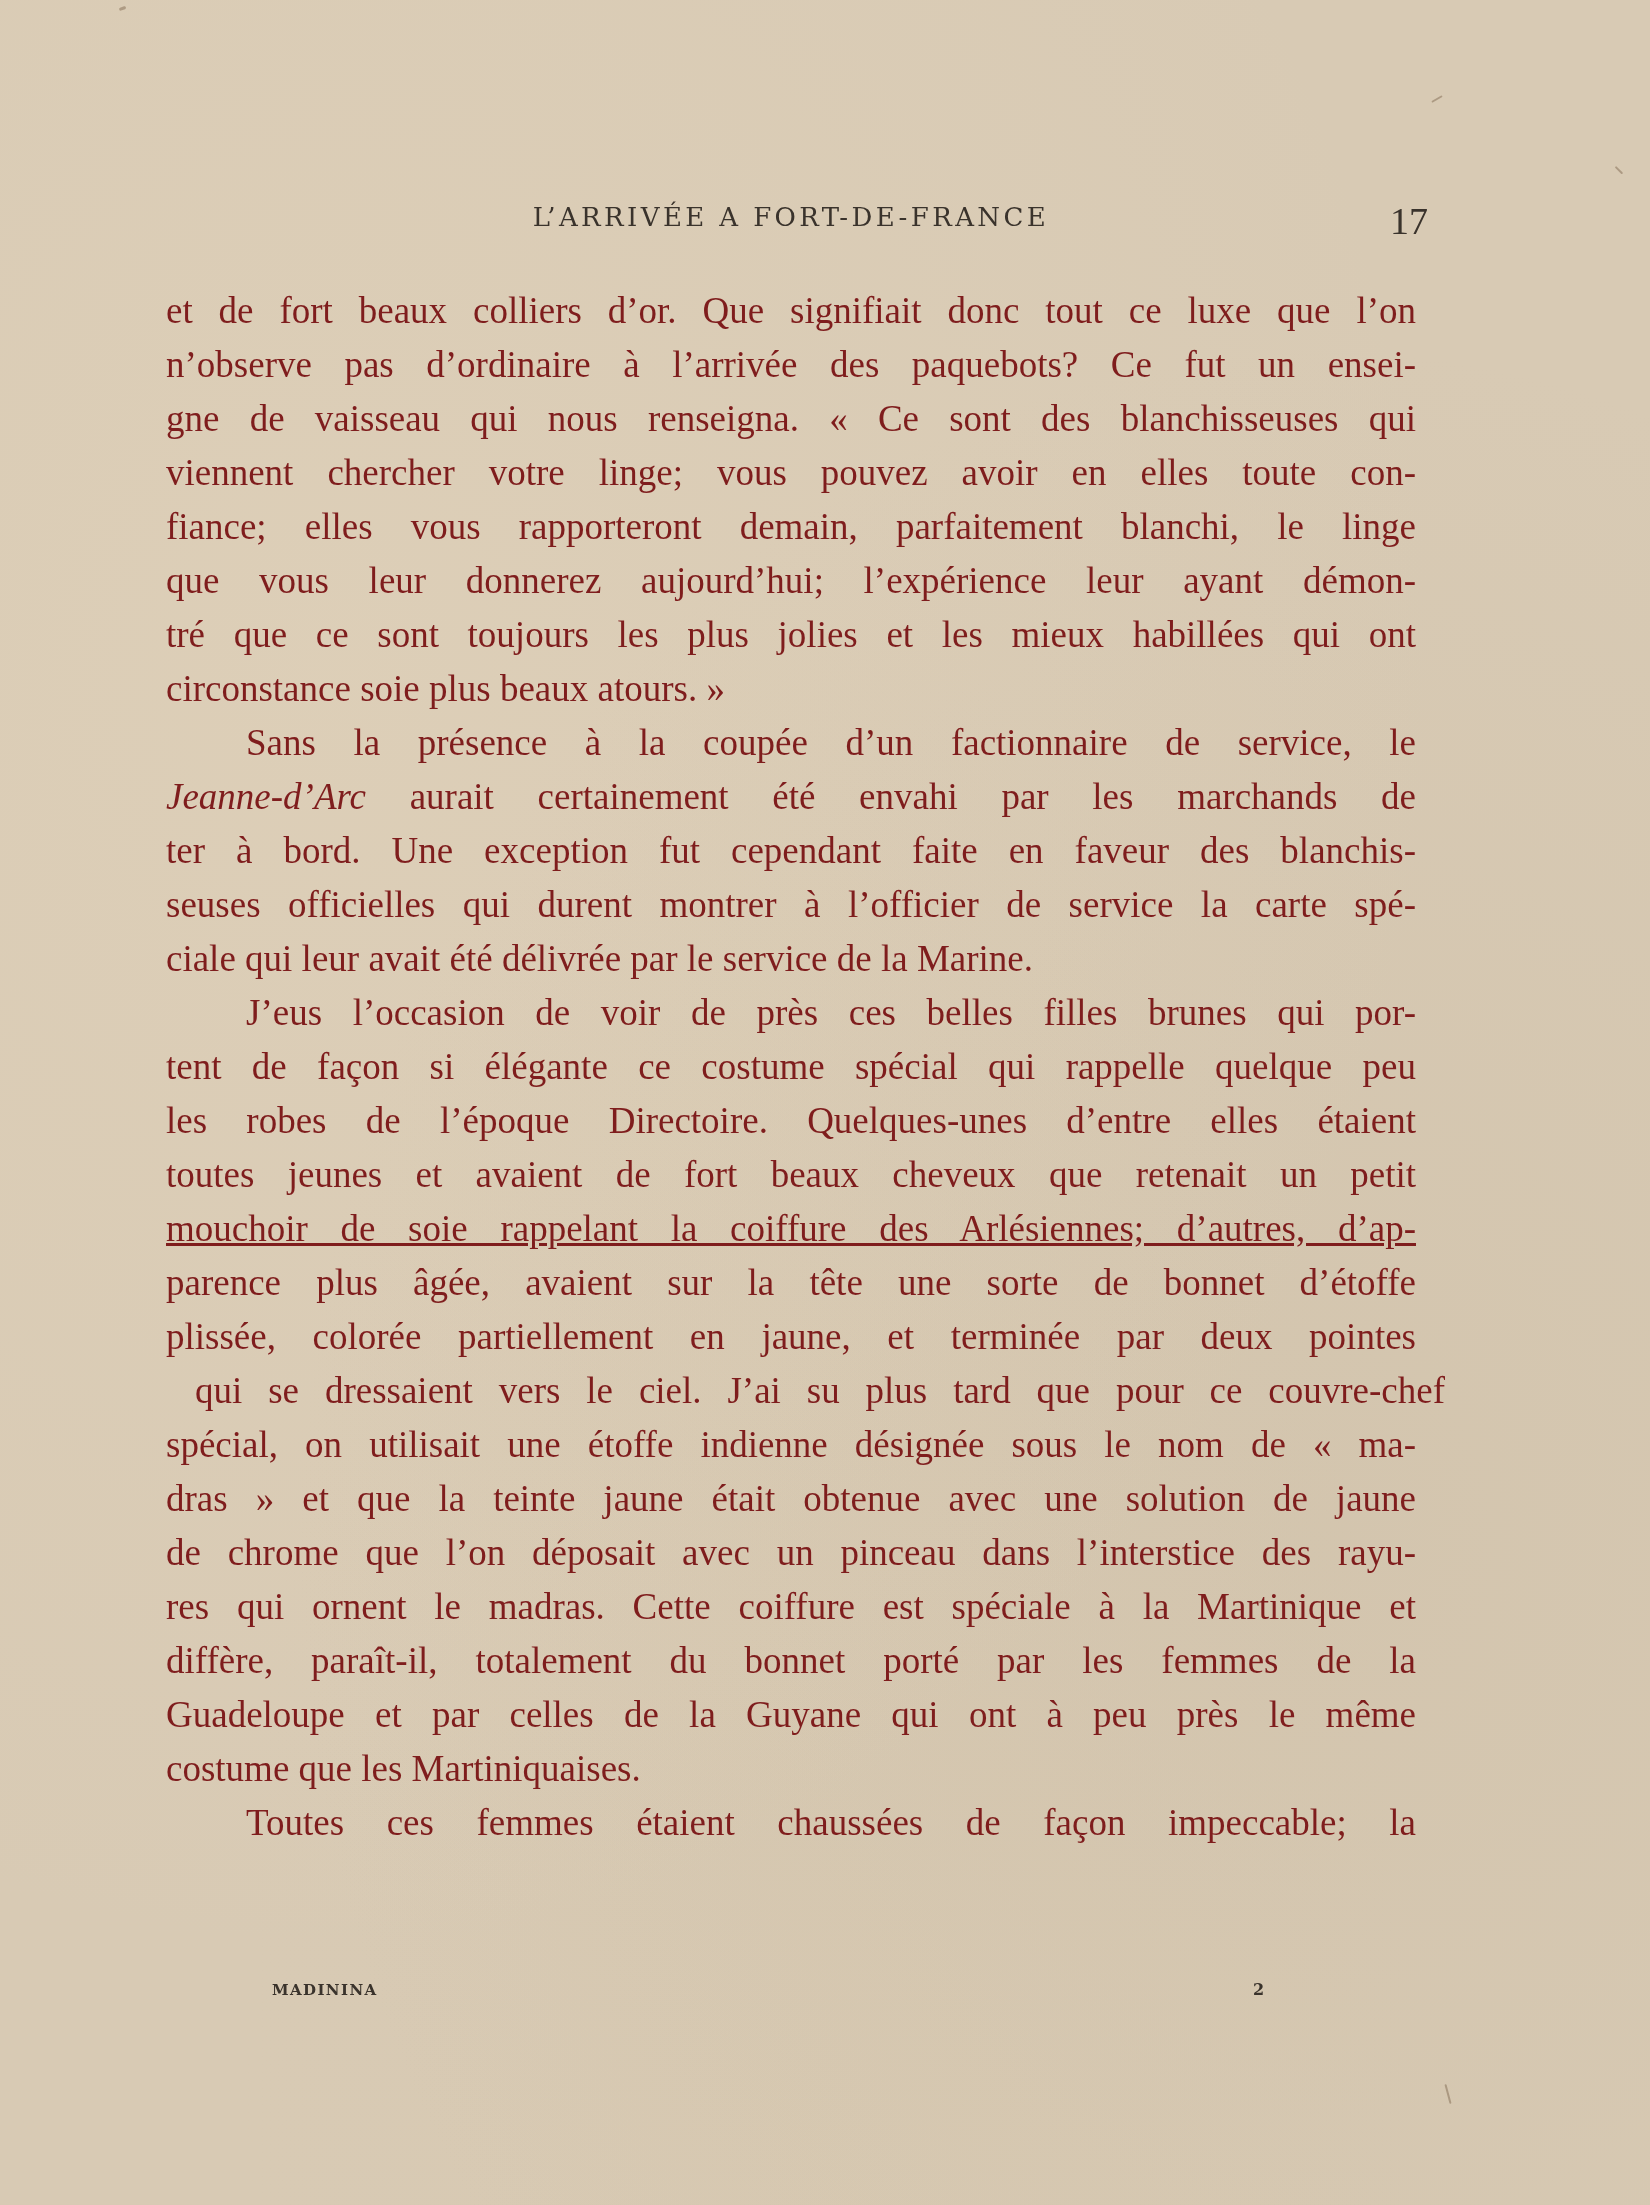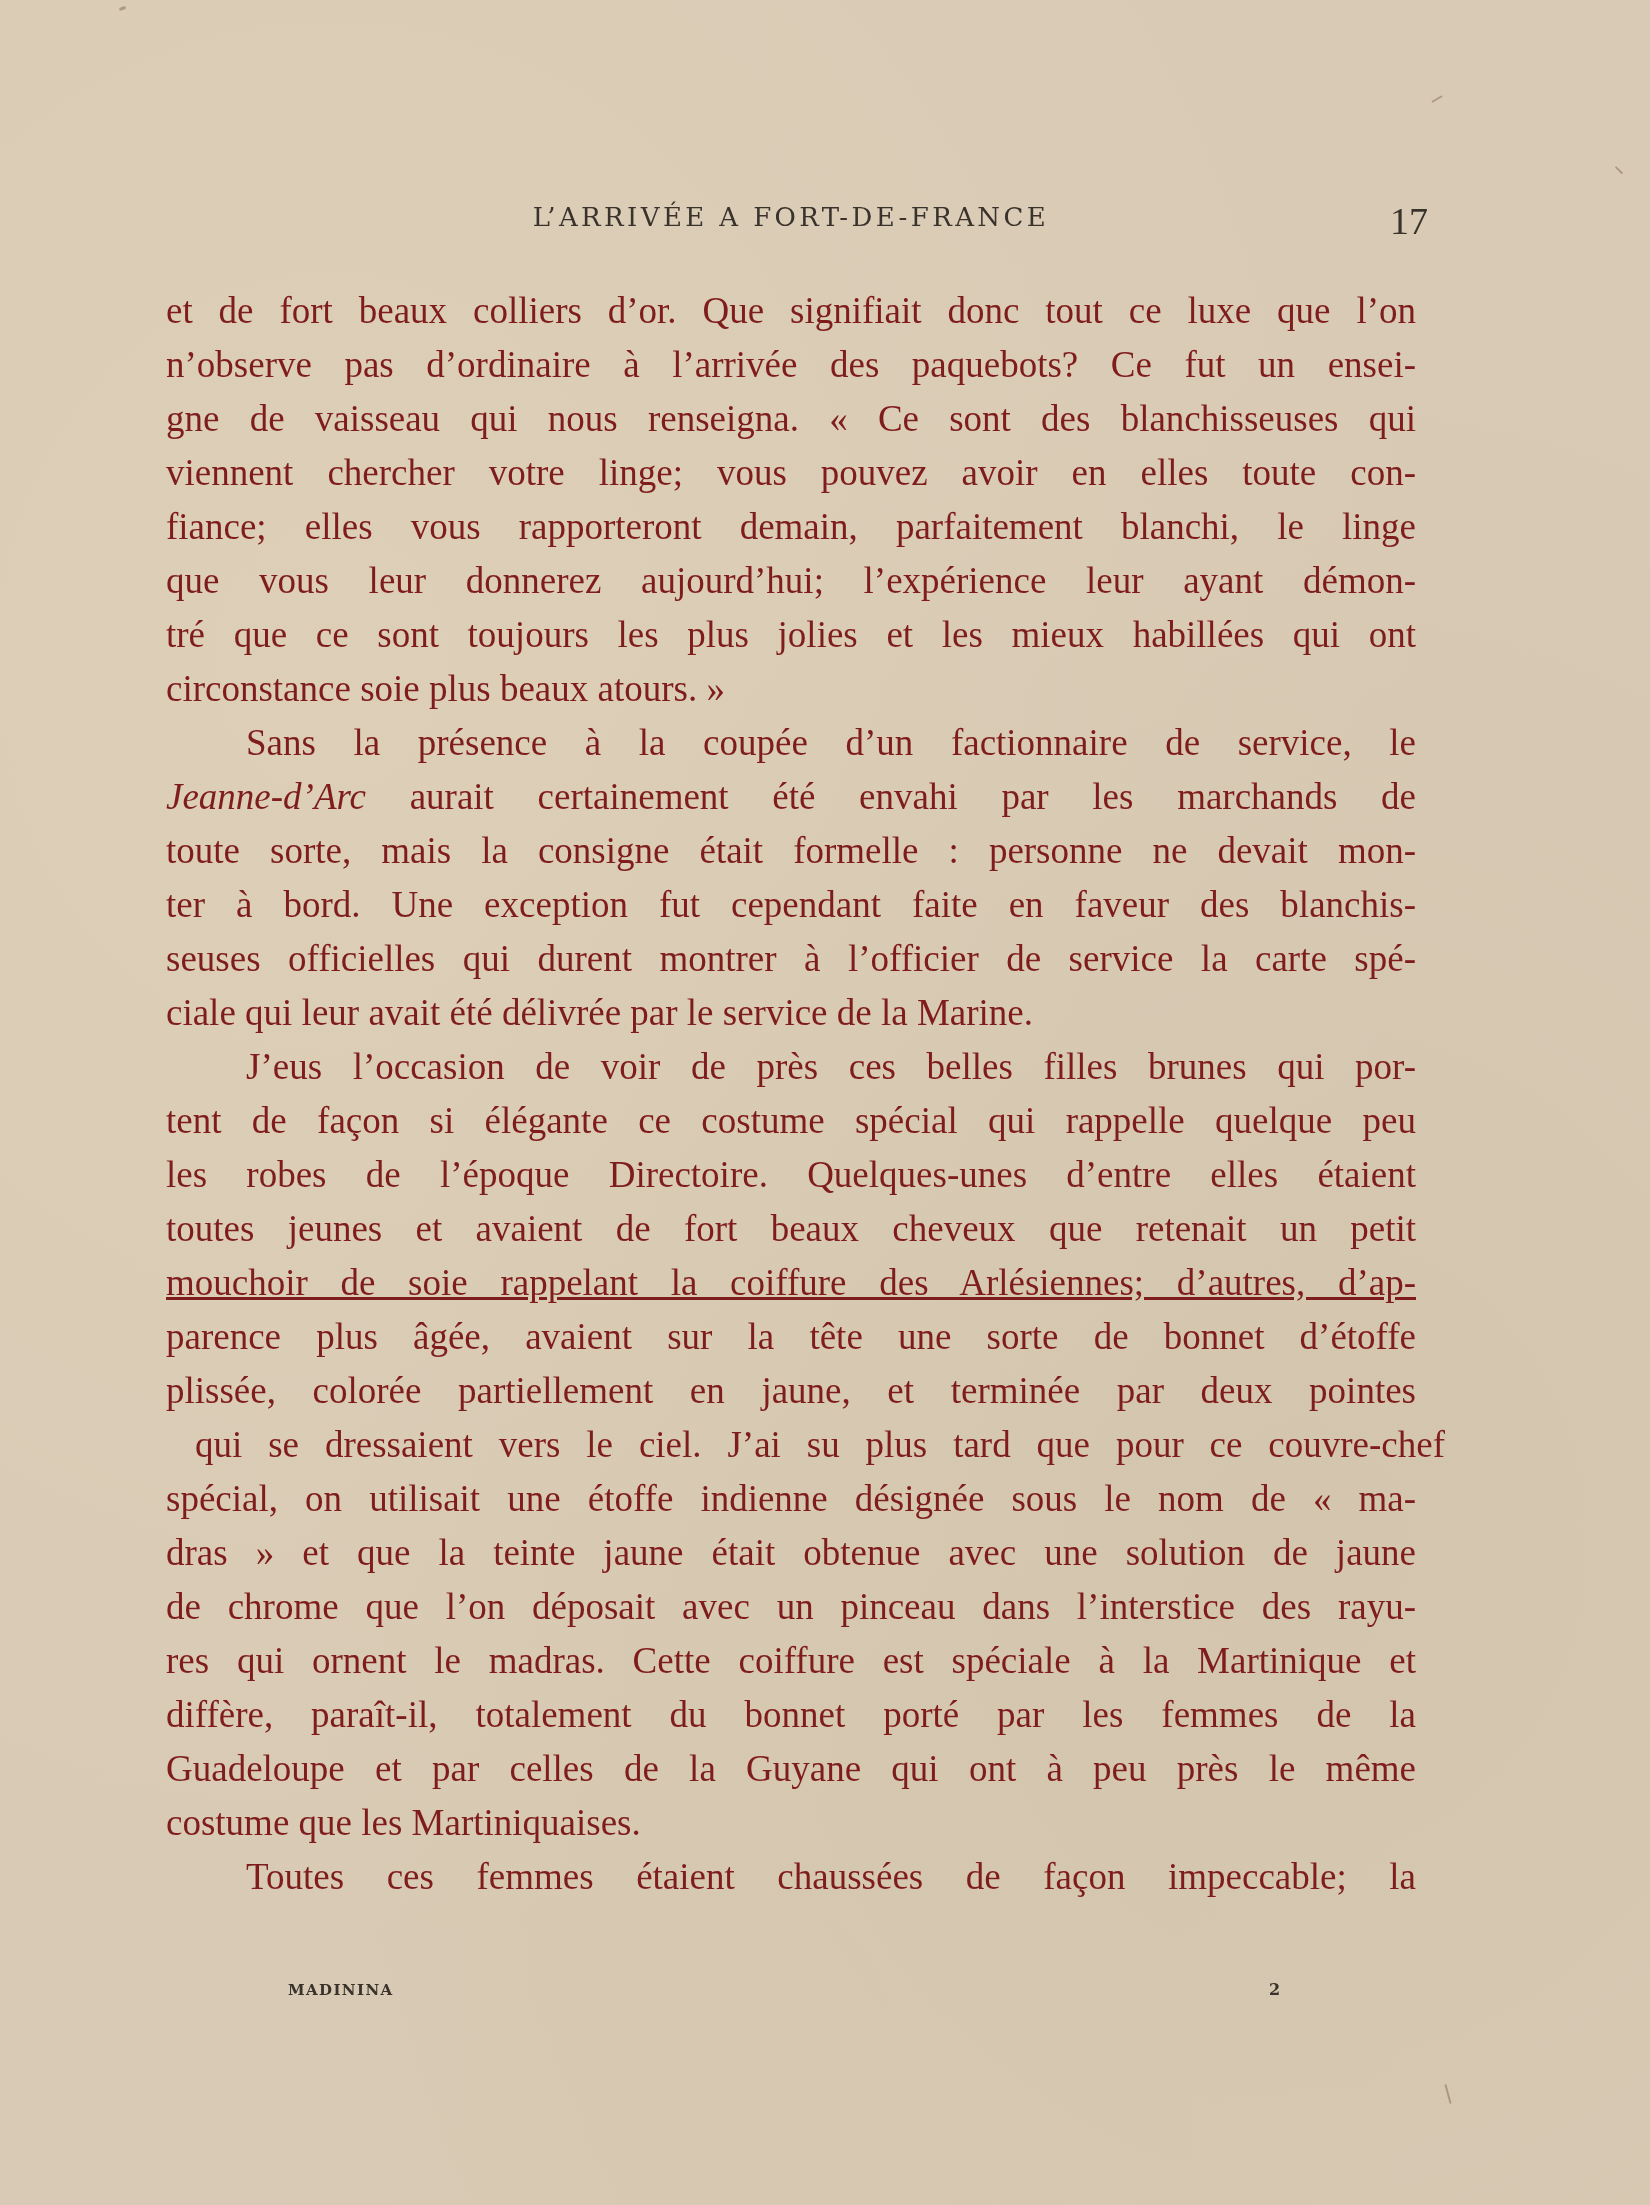--- a/index.html
+++ b/index.html
@@ -88,21 +88,21 @@
   }
   .line.indent .word-wrap {
     width: calc(100% - 0px);
   }
   em.ital {
     font-style: italic;
   }
   .footer {
     position: absolute;
     top: 1981px;
-    left: 166px;
+    left: 150px;
     width: 1250px;
     height: 27px;
   }
   .signature-title {
     position: absolute;
     left: 122px;
     top: 0;
     font-family: "DejaVu Serif", serif;
     font-weight: bold;
     font-size: 15px;
@@ -138,21 +138,20 @@
       <div class="line"><span class="word-wrap" style="height: 54px; overflow: hidden;"><span>et de fort beaux colliers d’or. Que signifiait donc tout ce luxe que l’on</span><span style="display: inline-block; width: 100%; height: 0px;"></span></span></div>
       <div class="line"><span class="word-wrap" style="height: 54px; overflow: hidden;"><span>n’observe pas d’ordinaire à l’arrivée des paquebots? Ce fut un ensei-</span><span style="display: inline-block; width: 100%; height: 0px;"></span></span></div>
       <div class="line"><span class="word-wrap" style="height: 54px; overflow: hidden;"><span>gne de vaisseau qui nous renseigna. « Ce sont des blanchisseuses qui</span><span style="display: inline-block; width: 100%; height: 0px;"></span></span></div>
       <div class="line"><span class="word-wrap" style="height: 54px; overflow: hidden;"><span>viennent chercher votre linge; vous pouvez avoir en elles toute con-</span><span style="display: inline-block; width: 100%; height: 0px;"></span></span></div>
       <div class="line"><span class="word-wrap" style="height: 54px; overflow: hidden;"><span>fiance; elles vous rapporteront demain, parfaitement blanchi, le linge</span><span style="display: inline-block; width: 100%; height: 0px;"></span></span></div>
       <div class="line"><span class="word-wrap" style="height: 54px; overflow: hidden;"><span>que vous leur donnerez aujourd’hui; l’expérience leur ayant démon-</span><span style="display: inline-block; width: 100%; height: 0px;"></span></span></div>
       <div class="line"><span class="word-wrap" style="height: 54px; overflow: hidden;"><span>tré que ce sont toujours les plus jolies et les mieux habillées qui ont</span><span style="display: inline-block; width: 100%; height: 0px;"></span></span></div>
       <div class="line last"><span class="word-wrap"><span>circonstance soie plus beaux atours. »</span></span></div>
       <div class="line indent"><span class="word-wrap" style="height: 54px; overflow: hidden;"><span>Sans la présence à la coupée d’un factionnaire de service, le</span><span style="display: inline-block; width: 100%; height: 0px;"></span></span></div>
       <div class="line"><span class="word-wrap" style="height: 54px; overflow: hidden;"><em class="ital">Jeanne-d’Arc</em> <span>aurait certainement été envahi par les marchands de</span><span style="display: inline-block; width: 100%; height: 0px;"></span></span></div>
-      <div class="line"><span class="word-wrap" style="height: 54px; overflow: hidden;"><span>toute sorte, mais la consigne était formelle : personne ne devait mon-</span><span style="display: inline-block; width: 100%; height: 0px;"></span></span></div>
       <div class="line"><span class="word-wrap" style="height: 54px; overflow: hidden;"><span>ter à bord. Une exception fut cependant faite en faveur des blanchis-</span><span style="display: inline-block; width: 100%; height: 0px;"></span></span></div>
       <div class="line"><span class="word-wrap" style="height: 54px; overflow: hidden;"><span>seuses officielles qui durent montrer à l’officier de service la carte spé-</span><span style="display: inline-block; width: 100%; height: 0px;"></span></span></div>
       <div class="line last"><span class="word-wrap"><span>ciale qui leur avait été délivrée par le service de la Marine.</span></span></div>
       <div class="line indent"><span class="word-wrap" style="height: 54px; overflow: hidden;"><span>J’eus l’occasion de voir de près ces belles filles brunes qui por-</span><span style="display: inline-block; width: 100%; height: 0px;"></span></span></div>
       <div class="line"><span class="word-wrap" style="height: 54px; overflow: hidden;"><span>tent de façon si élégante ce costume spécial qui rappelle quelque peu</span><span style="display: inline-block; width: 100%; height: 0px;"></span></span></div>
       <div class="line"><span class="word-wrap" style="height: 54px; overflow: hidden;"><span>les robes de l’époque Directoire. Quelques-unes d’entre elles étaient</span><span style="display: inline-block; width: 100%; height: 0px;"></span></span></div>
       <div class="line"><span class="word-wrap" style="height: 54px; overflow: hidden;"><span>toutes jeunes et avaient de fort beaux cheveux que retenait un petit</span><span style="display: inline-block; width: 100%; height: 0px;"></span></span></div>
       <div class="line"><span class="word-wrap" style="height: 54px; overflow: hidden; text-decoration: underline;"><span>mouchoir de soie rappelant la coiffure des Arlésiennes; d’autres, d’ap-</span><span style="display: inline-block; width: 100%; height: 0px;"></span></span></div>
       <div class="line"><span class="word-wrap" style="height: 54px; overflow: hidden;"><span>parence plus âgée, avaient sur la tête une sorte de bonnet d’étoffe</span><span style="display: inline-block; width: 100%; height: 0px;"></span></span></div>
       <div class="line"><span class="word-wrap" style="height: 54px; overflow: hidden;"><span>plissée, colorée partiellement en jaune, et terminée par deux pointes</span><span style="display: inline-block; width: 100%; height: 0px;"></span></span></div>

